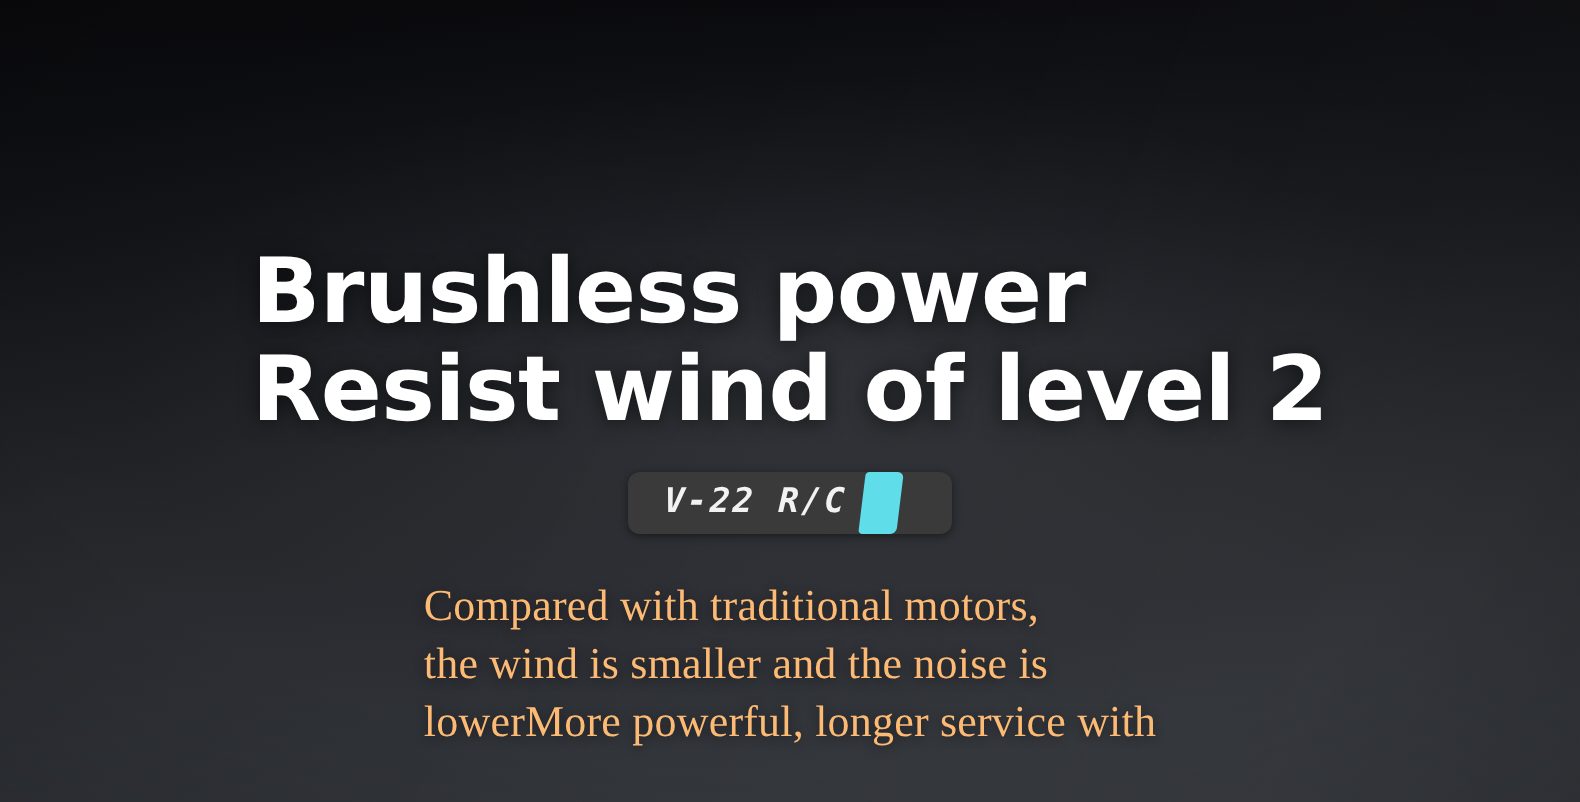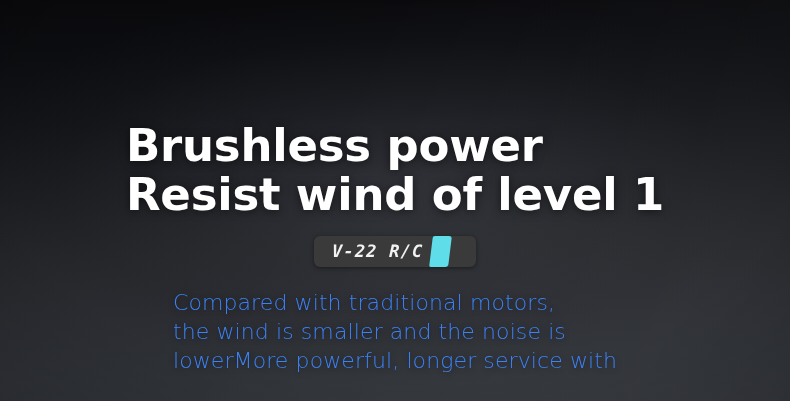--- a/index.html
+++ b/index.html
@@ -129,45 +129,46 @@
     margin-left:8px;
     background:#5fdde9;
     border-radius:2px 3px 3px 2px;
     transform:skewX(-7deg);
     flex:0 0 auto;
   }
 
   
   .body-copy {
     margin-top:21px;
-    color:#3b82f6;
+    color:#fdba74;
     font-weight:300;
     font-size:22px;
     line-height:29px;
     letter-spacing:0.1px;
     text-shadow:0 1px 6px rgba(0,0,0,0.45);
     white-space:nowrap;
+    font-family:Liberation Serif, serif;
   }
   .body-copy .line { display:block; }
 </style>
 </head>
 <body>
 
 <div id="banner">
 
   <div class="bg-base"></div>
   <div class="bg-glow"></div>
   <div class="bg-sheen"></div>
   <div class="bg-vignette"></div>
 
   <div class="content">
 
     <h1 class="headline">
       <span class="line">Brushless power</span>
-      <span class="line">Resist wind of level 1</span>
+      <span class="line">Resist wind of level 2</span>
     </h1>
 
     <div class="badge-wrap">
       <div class="badge">
         <span class="badge-text">V-22 R/C</span>
         <span class="badge-accent"></span>
       </div>
     </div>
 
     <p class="body-copy">

